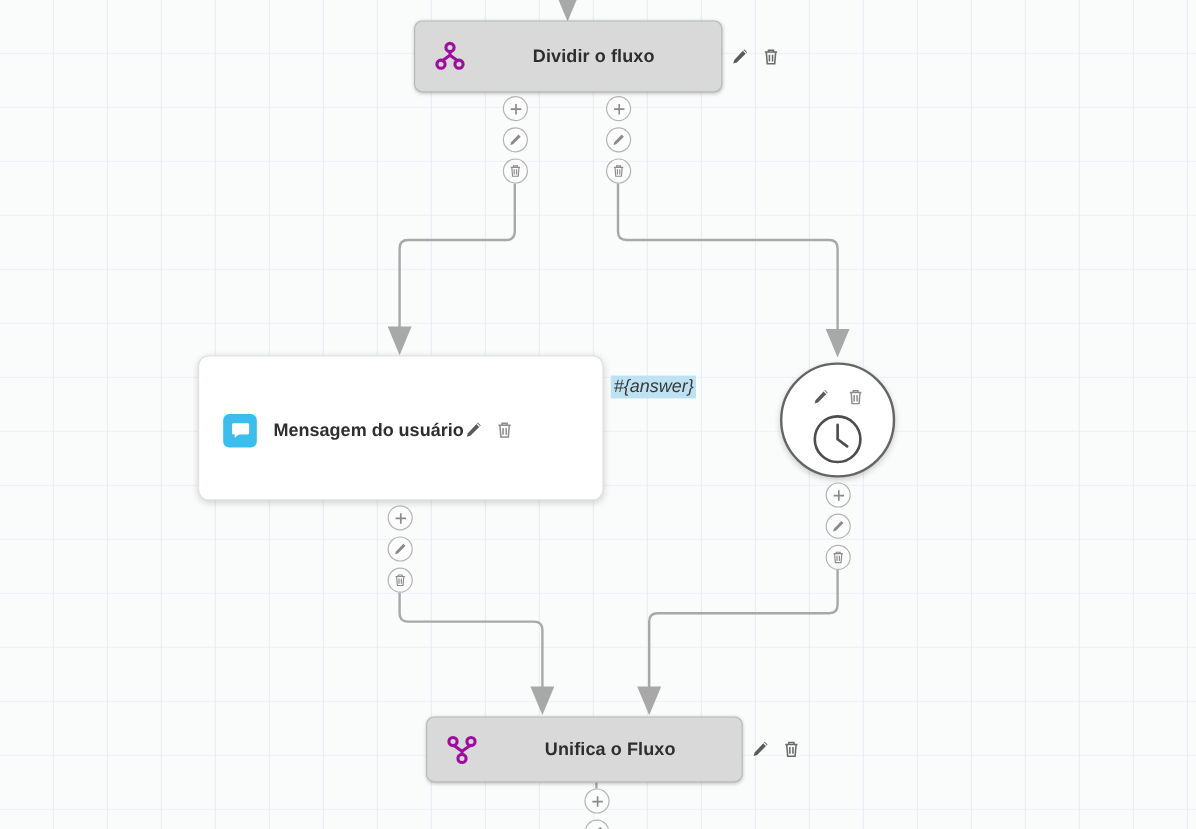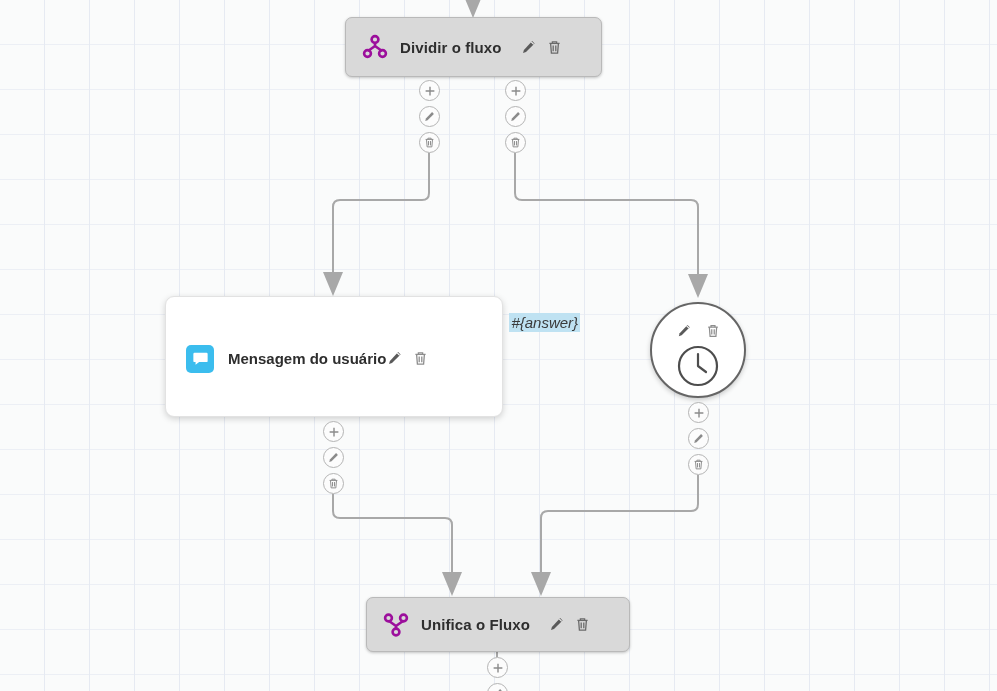--- a/index.html
+++ b/index.html
@@ -34,20 +34,21 @@
     display: flex;
     align-items: center;
     z-index: 5;
   }
   .node-sys {
     background: #d9d9d9;
     border: 1px solid #b9b9b9;
     border-radius: 7px;
     box-shadow: 0 1px 3px rgba(0,0,0,0.22);
     padding: 0 16px;
+    gap: 44px;
   }
   .node-title {
     font-size: 15px;
     font-weight: bold;
     color: #2e2e2e;
     letter-spacing: 0.1px;
     white-space: nowrap;
   }
   .node-actions {
     display: flex;
@@ -374,21 +375,21 @@
         <g fill="none" stroke="#8b8b8b" stroke-width="1.2">
           <path d="M3.2,4.2 L12.8,4.2"></path>
           <path d="M6.0,4.2 L6.0,2.7 L10.0,2.7 L10.0,4.2"></path>
           <path d="M4.3,4.2 L5.1,13.4 L10.9,13.4 L11.7,4.2"></path>
           <path d="M6.8,6.2 L6.8,11.6 M9.2,6.2 L9.2,11.6"></path>
         </g>
       </svg>
     </span>
   </div>
 
-  <div class="node node-sys" style="left:366px; top:597px; width:264px; height:55px;">
+  <div class="node node-sys" style="left:355px; top:597px; width:264px; height:55px;">
     <span class="glyph">
       <svg viewBox="0 0 26 26" width="26" height="26">
         <g stroke="#9c0f9c" stroke-width="2.6" fill="none">
           <path d="M6,9 L13,14 M20,9 L13,14 M13,14 L13,17"></path>
         </g>
         <circle cx="5.5" cy="6.0" r="3.4" fill="none" stroke="#9c0f9c" stroke-width="2.6"></circle>
         <circle cx="20.5" cy="6.0" r="3.4" fill="none" stroke="#9c0f9c" stroke-width="2.6"></circle>
         <circle cx="13" cy="20.0" r="3.4" fill="none" stroke="#9c0f9c" stroke-width="2.6"></circle>
       </svg>
     </span>

